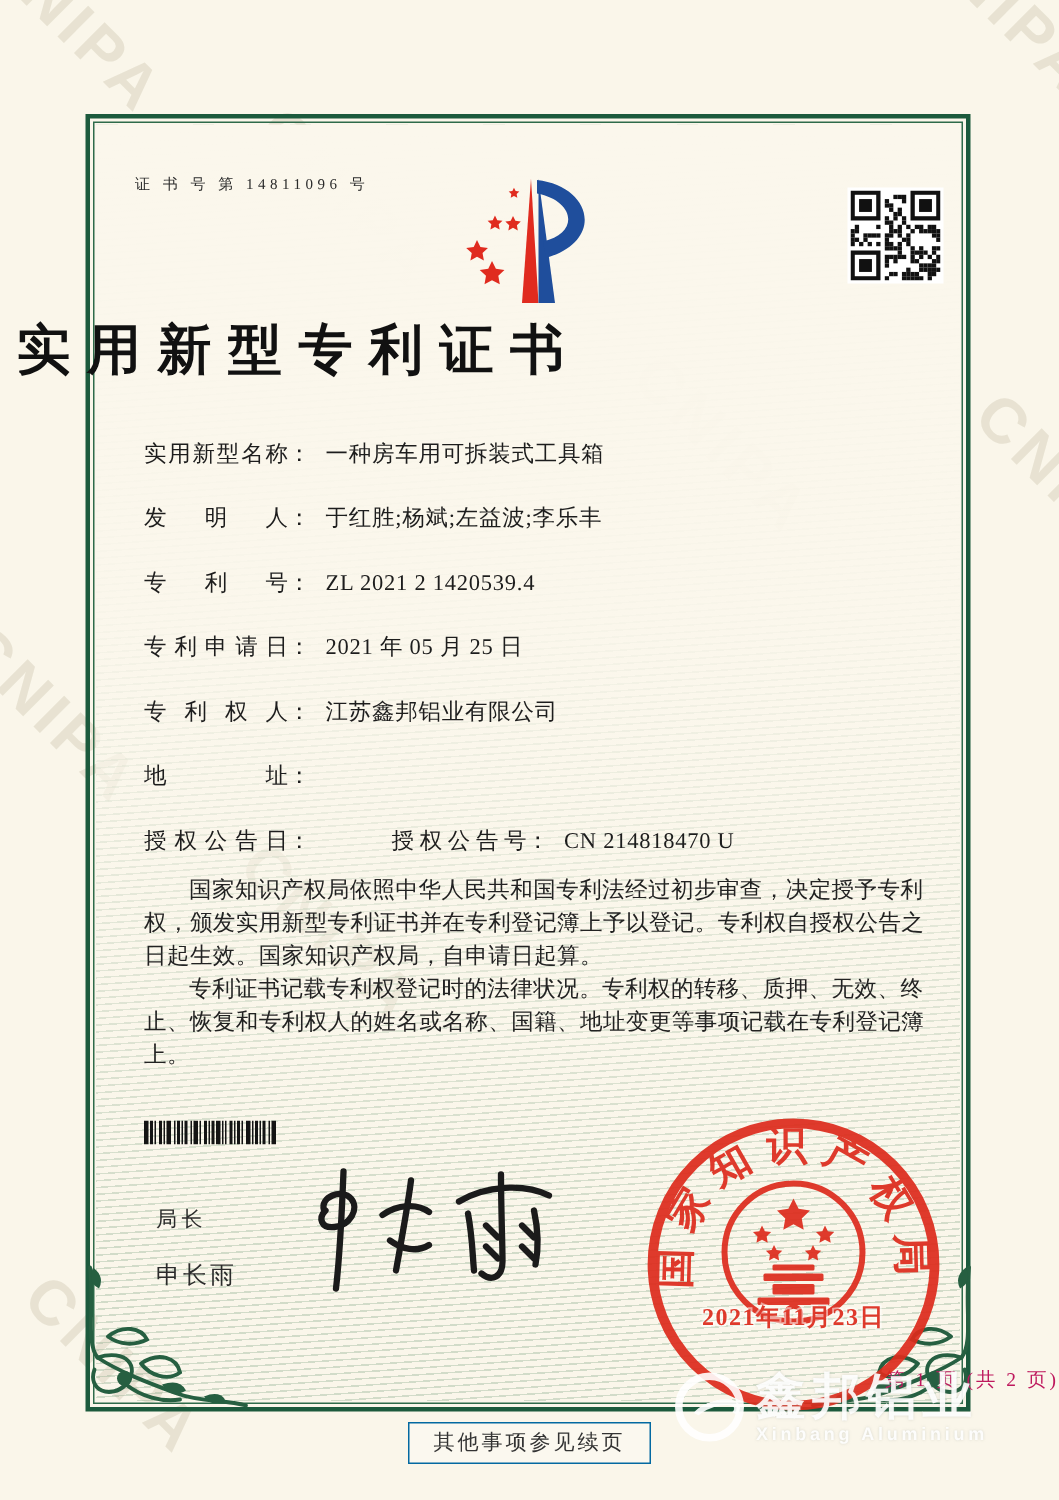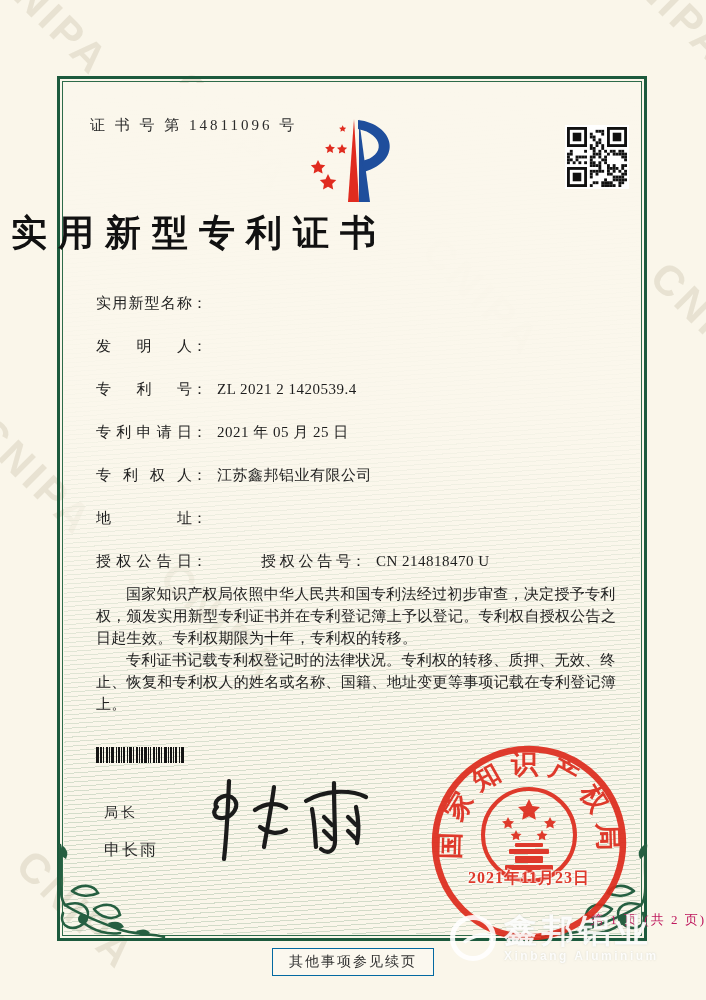--- a/index.html
+++ b/index.html
@@ -20,21 +20,21 @@
          border:3px solid #1c5a3d;z-index:2;}
   .frame-inner{position:absolute;inset:2px;border:1px solid #2e6b4a;}
   .frame-bg{position:absolute;inset:4px;
       background-image:
         linear-gradient(180deg,rgba(251,247,236,1) 0%,rgba(251,247,236,0.92) 38%,rgba(251,247,236,0.45) 62%,rgba(251,247,236,0.05) 88%),
         repeating-linear-gradient(176deg,rgba(118,158,124,0.32) 0px,rgba(118,158,124,0.32) 1px,transparent 1px,transparent 4.5px);}
 
   .content{position:absolute;inset:0;z-index:4;}
 
   
-  .cert-no{position:absolute;left:90px;top:116px;font-size:15px;letter-spacing:3px;color:#2b2b2b;}
+  .cert-no{position:absolute;left:90px;top:116px;font-size:10px;letter-spacing:3px;color:#2b2b2b;}
   .logo{position:absolute;left:298px;top:114px;width:112px;height:92px;}
   .qr{position:absolute;left:565px;top:125px;width:60px;height:60px;background:#fff;padding:2px;}
   .title{position:absolute;left:0;top:209px;width:100%;text-align:left;
          font-size:36px;font-weight:bold;letter-spacing:11px;text-indent:11px;color:#111;}
 
   
   .fields{position:absolute;left:96px;top:293px;width:525px;font-size:15px;color:#1d1d1d;}
   .field-row{display:flex;align-items:flex-start;line-height:21px;margin-bottom:22px;}
   .field-label{display:flex;justify-content:space-between;width:96px;flex-shrink:0;}
   .colon{flex-shrink:0;}
@@ -287,28 +287,30 @@
       <div class="field-row">
         <span class="field-label">
             <span>实</span>
             <span>用</span>
             <span>新</span>
             <span>型</span>
             <span>名</span>
             <span>称</span>
           </span>
           <span class="colon">：</span>
+        <span class="field-value">一种房车用可拆装式工具箱</span>
       </div>
       <div class="field-row">
         <span class="field-label">
             <span>发</span>
             <span>明</span>
             <span>人</span>
           </span>
           <span class="colon">：</span>
+        <span class="field-value">于红胜;杨斌;左益波;李乐丰</span>
       </div>
       <div class="field-row">
         <span class="field-label">
             <span>专</span>
             <span>利</span>
             <span>号</span>
           </span>
           <span class="colon">：</span>
         <span class="field-value">ZL 2021 2 1420539.4</span>
       </div>
@@ -357,21 +359,21 @@
               <span>告</span>
               <span>号</span>
             </span>
             <span class="colon">：</span>
           <span class="field-value">CN 214818470 U</span>
         </span>
       </div>
     </div>
 
     <div class="legal">
-      <p>国家知识产权局依照中华人民共和国专利法经过初步审查，决定授予专利权，颁发实用新型专利证书并在专利登记簿上予以登记。专利权自授权公告之日起生效。专利权期限为十年，专利权的转移。</p>
+      <p>国家知识产权局依照中华人民共和国专利法经过初步审查，决定授予专利权，颁发实用新型专利证书并在专利登记簿上予以登记。专利权自授权公告之日起生效。国家知识产权局，自申请日起算。</p>
       <p>专利证书记载专利权登记时的法律状况。专利权的转移、质押、无效、终止、恢复和专利权人的姓名或名称、国籍、地址变更等事项记载在专利登记簿上。</p>
     </div>
 
     <svg id="barcode" class="barcode" viewBox="0 0 188 16" preserveAspectRatio="none">
         <rect x="0" y="0" width="3" height="16" fill="#141414"></rect>
         <rect x="4" y="0" width="2" height="16" fill="#141414"></rect>
         <rect x="7" y="0" width="1" height="16" fill="#141414"></rect>
         <rect x="10" y="0" width="2" height="16" fill="#141414"></rect>
         <rect x="13" y="0" width="1" height="16" fill="#141414"></rect>
         <rect x="15" y="0" width="3" height="16" fill="#141414"></rect>

